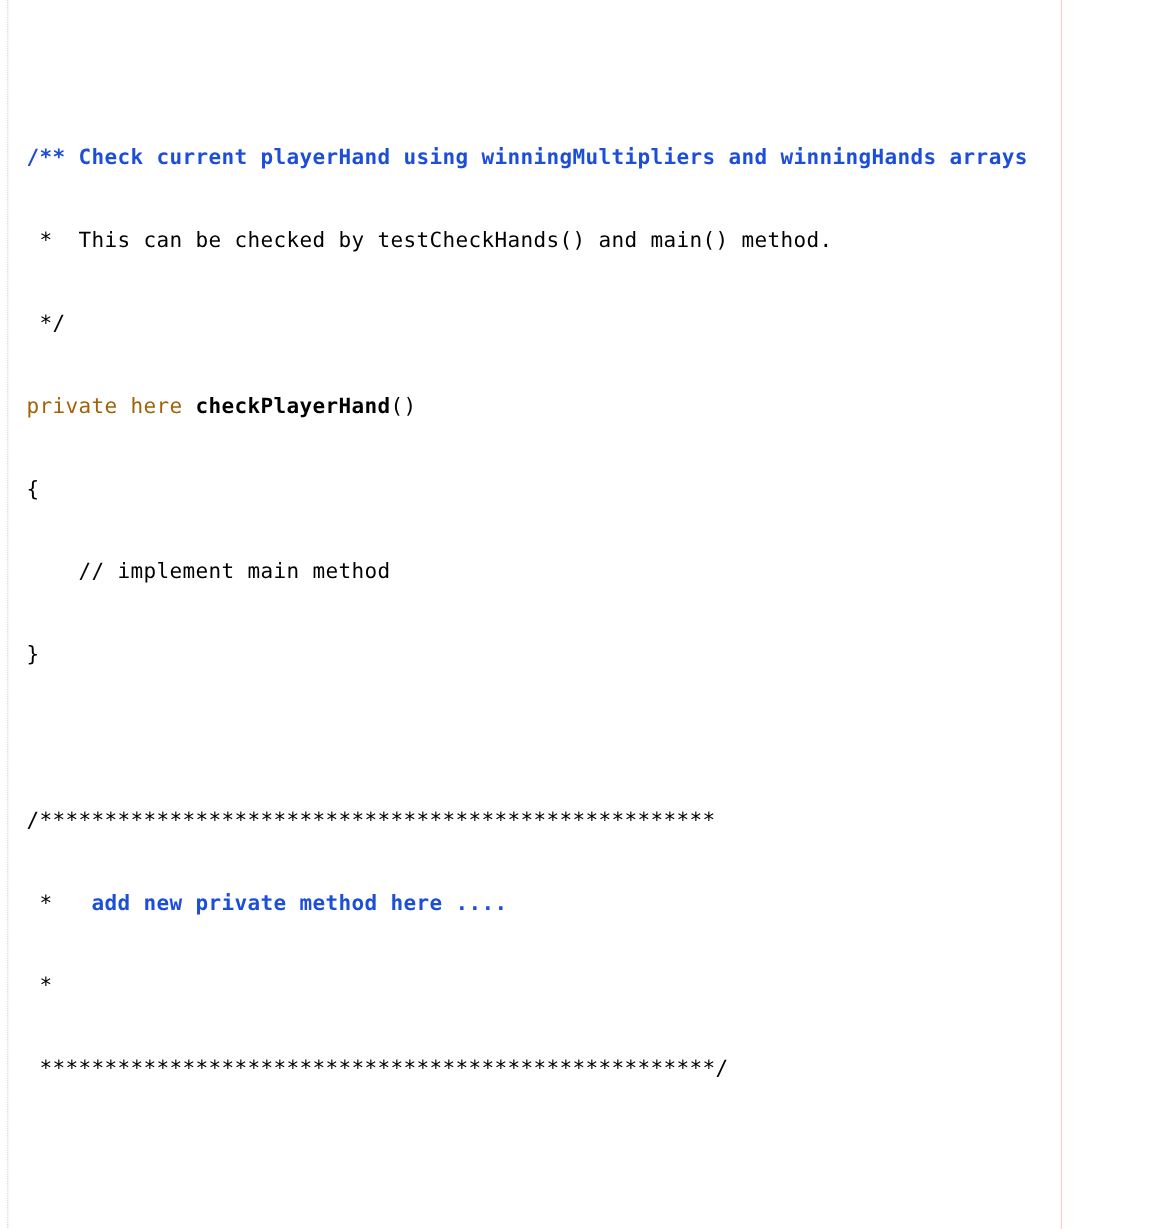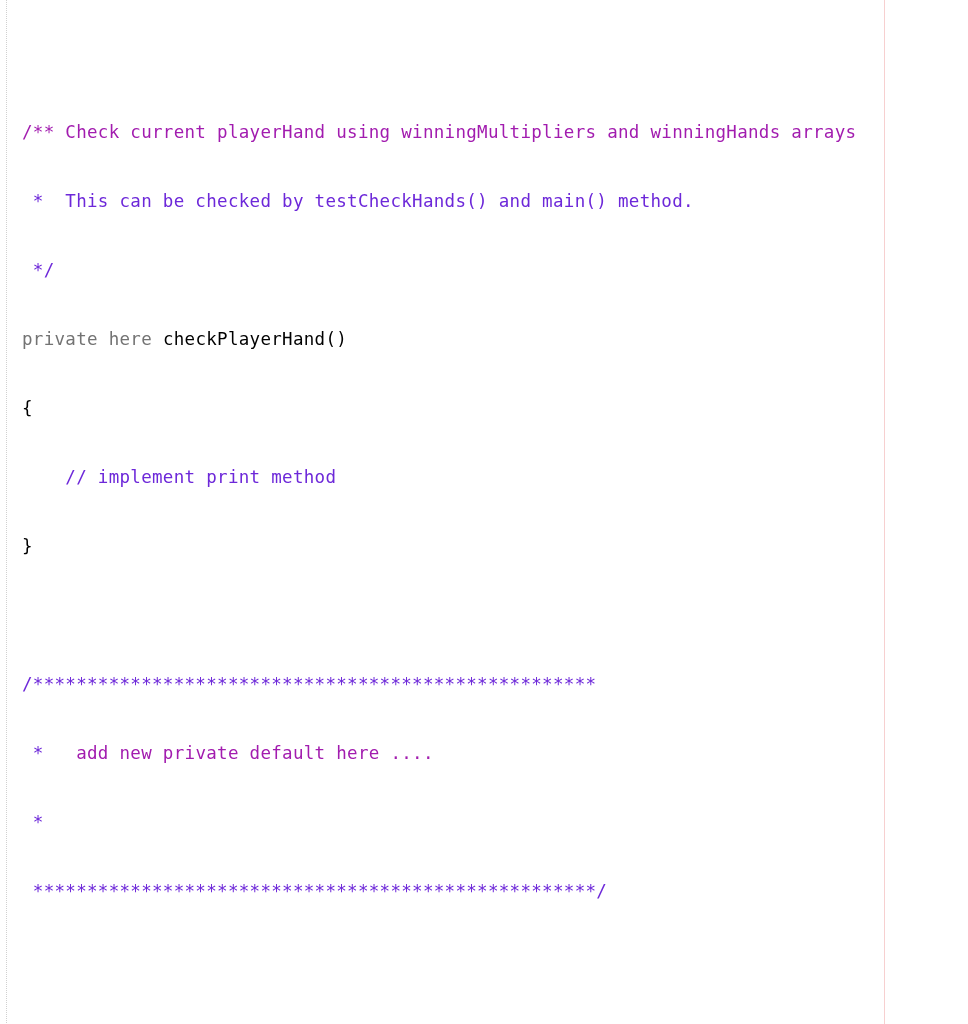--- a/index.html
+++ b/index.html
@@ -39,43 +39,43 @@
   }
   .fold-column::before {
     content: "";
     position: absolute;
     top: 0;
     bottom: 0;
     left: 2px;
     border-left: 1px dotted #d0d0d0;
   }
   .line { position: relative; z-index: 1; }
-  .kw { color: #737373; }
-  .bold-black { color: #000000; font-weight: 400; text-align: right; }
+  .kw { color: #a16207; }
+  .bold-black { color: #000000; font-weight: 700; text-align: right; }
   .black { color: #000000; }
-  .comment { color: #6d28d9; }
-  .comment-bold { color: #a21caf; font-weight: 400; }
+  .comment { color: #000000; }
+  .comment-bold { color: #1d4ed8; font-weight: 700; }
 </style>
 </head>
 <body>
 
 <div class="editor">
   <div class="fold-column"></div>
   <div class="right-margin"></div>
 
   <div class="line"><span class="comment-bold">/** Check current playerHand using winningMultipliers and winningHands arrays</span></div>
   <div class="line"><span class="comment"> *  This can be checked by testCheckHands() and main() method.</span></div>
   <div class="line"><span class="comment"> */</span></div>
   <div class="line"><span class="kw">private</span><span class="black"> </span><span class="kw">here</span><span class="black"> </span><span class="bold-black">checkPlayerHand</span><span class="black">()</span></div>
   <div class="line"><span class="black">{</span></div>
-  <div class="line">    <span class="comment">// implement print method</span></div>
+  <div class="line">    <span class="comment">// implement main method</span></div>
   <div class="line"><span class="black">}</span></div>
   <div class="line">&nbsp;</div>
   <div class="line"><span class="comment">/****************************************************</span></div>
-  <div class="line"><span class="comment"> *   </span><span class="comment-bold">add new private default here ....</span></div>
+  <div class="line"><span class="comment"> *   </span><span class="comment-bold">add new private method here ....</span></div>
   <div class="line"><span class="comment"> *</span></div>
   <div class="line"><span class="comment"> ****************************************************/</span></div>
   <div class="line">&nbsp;</div>
   
   
   
   
   
   
   

